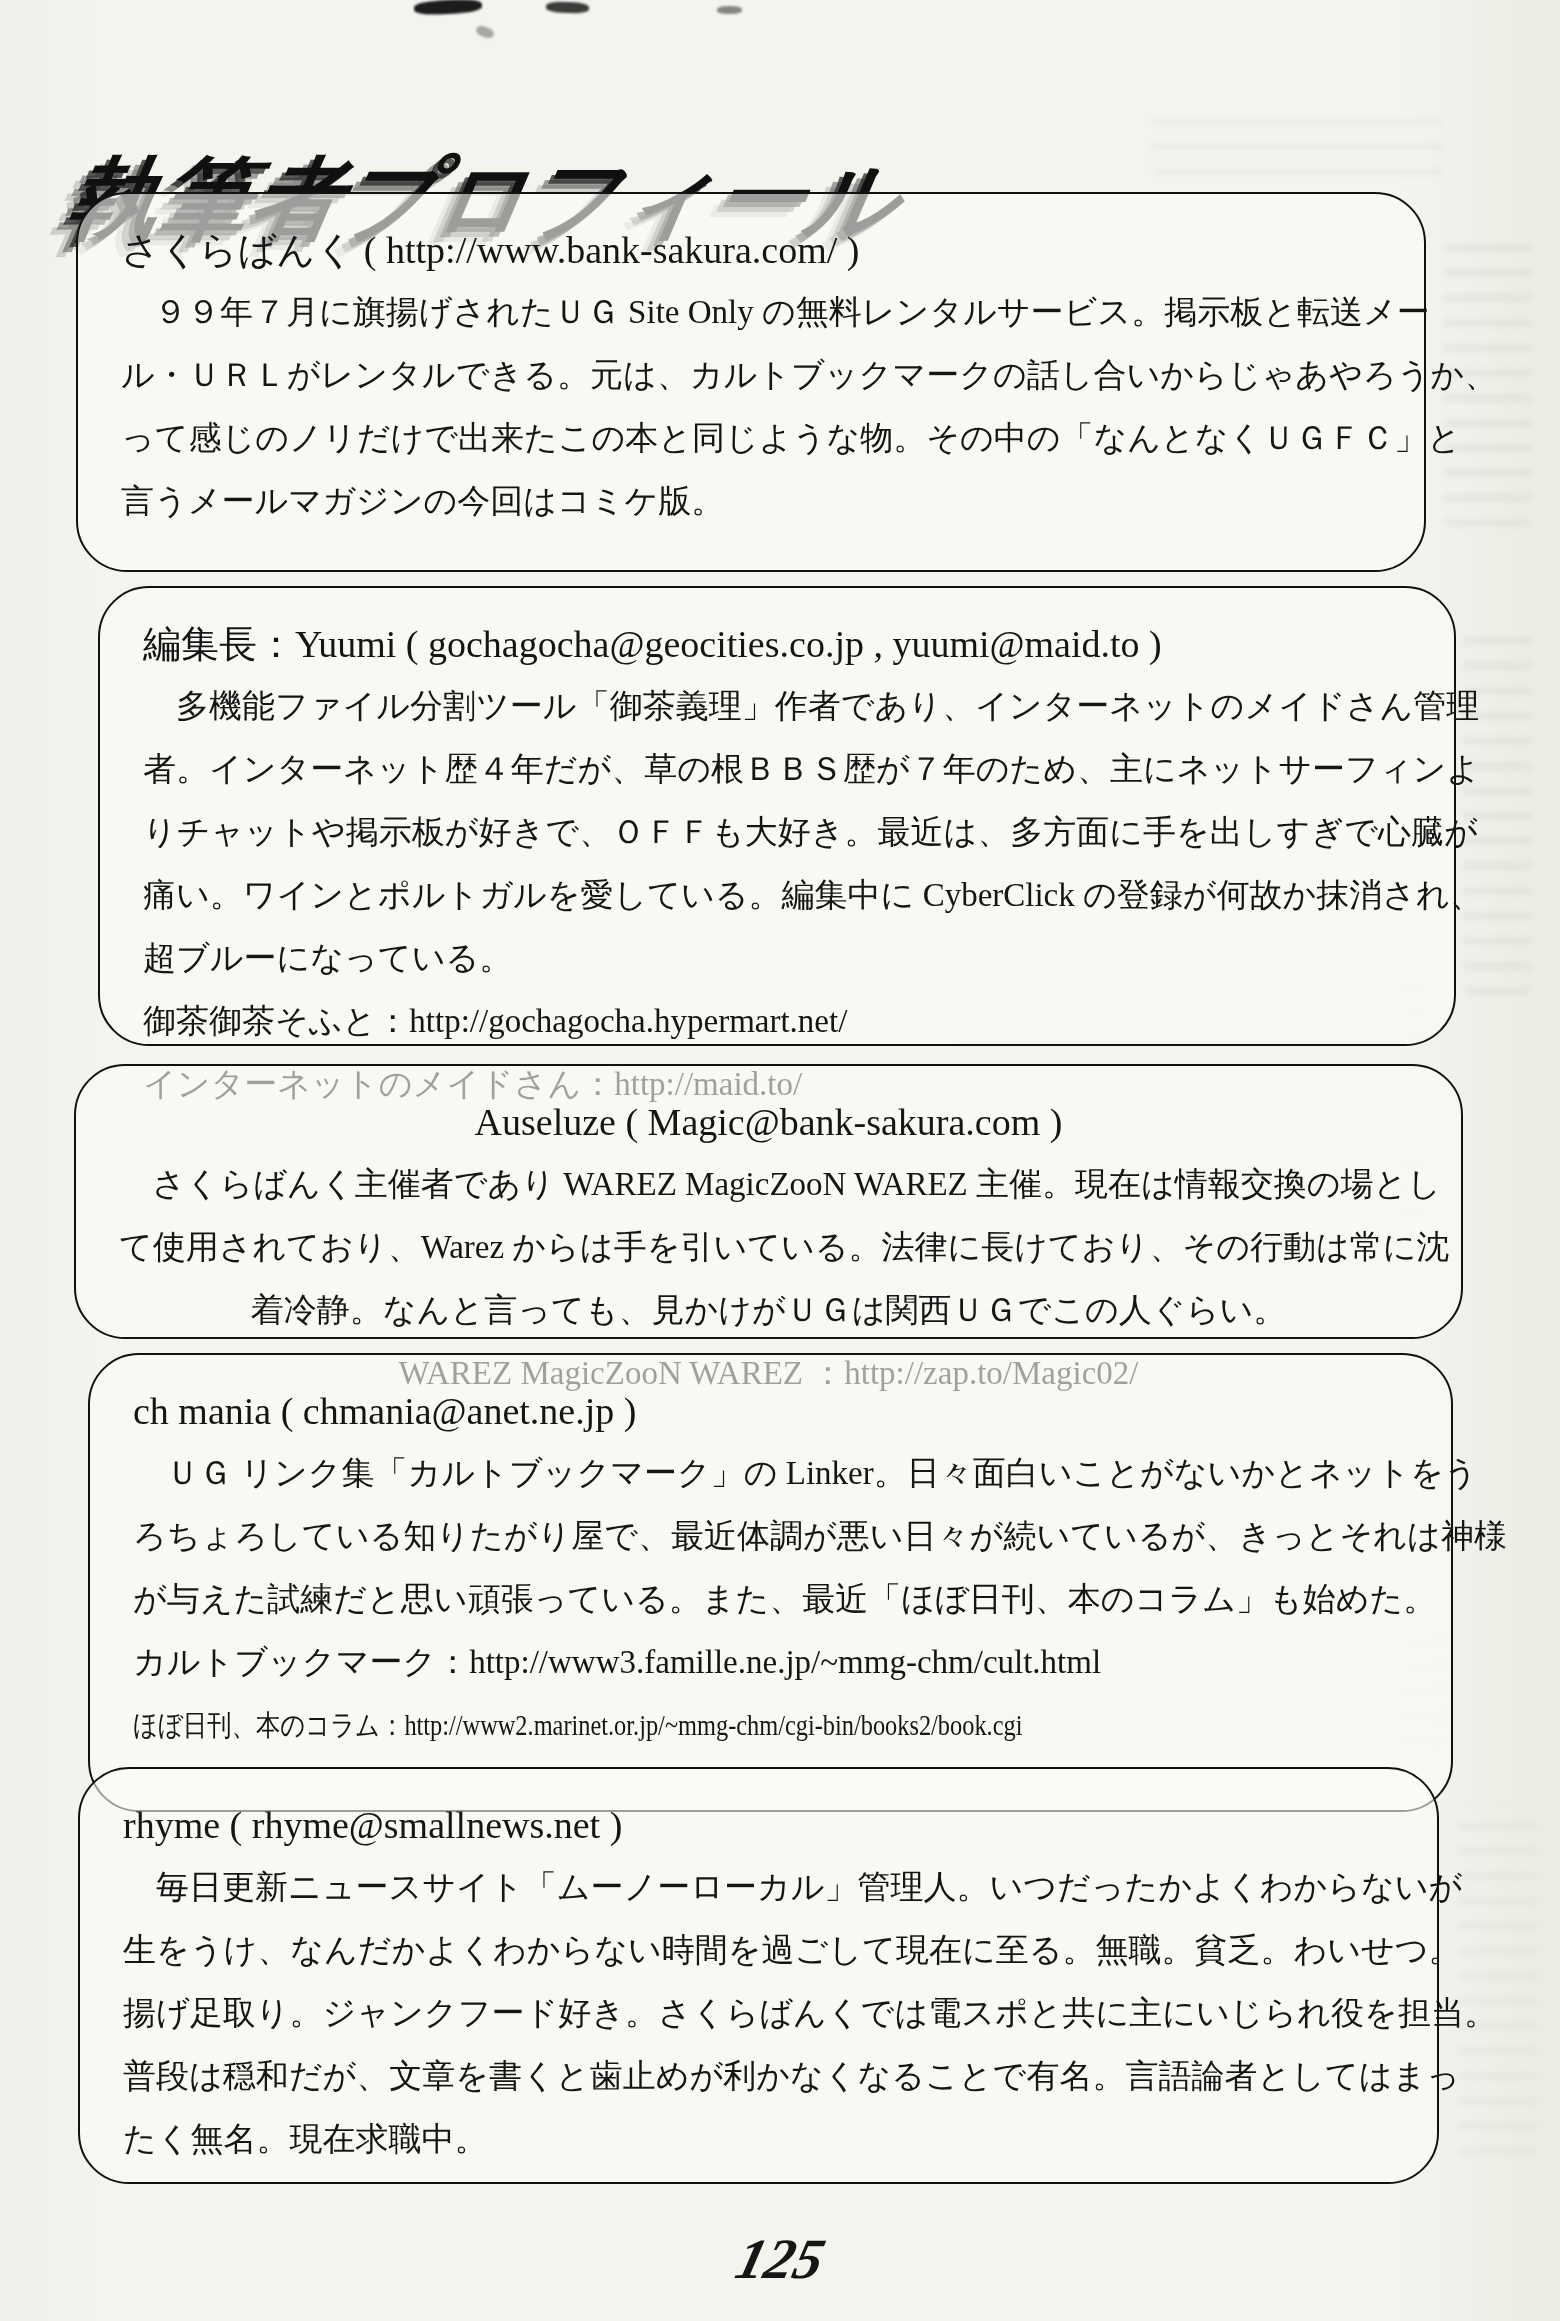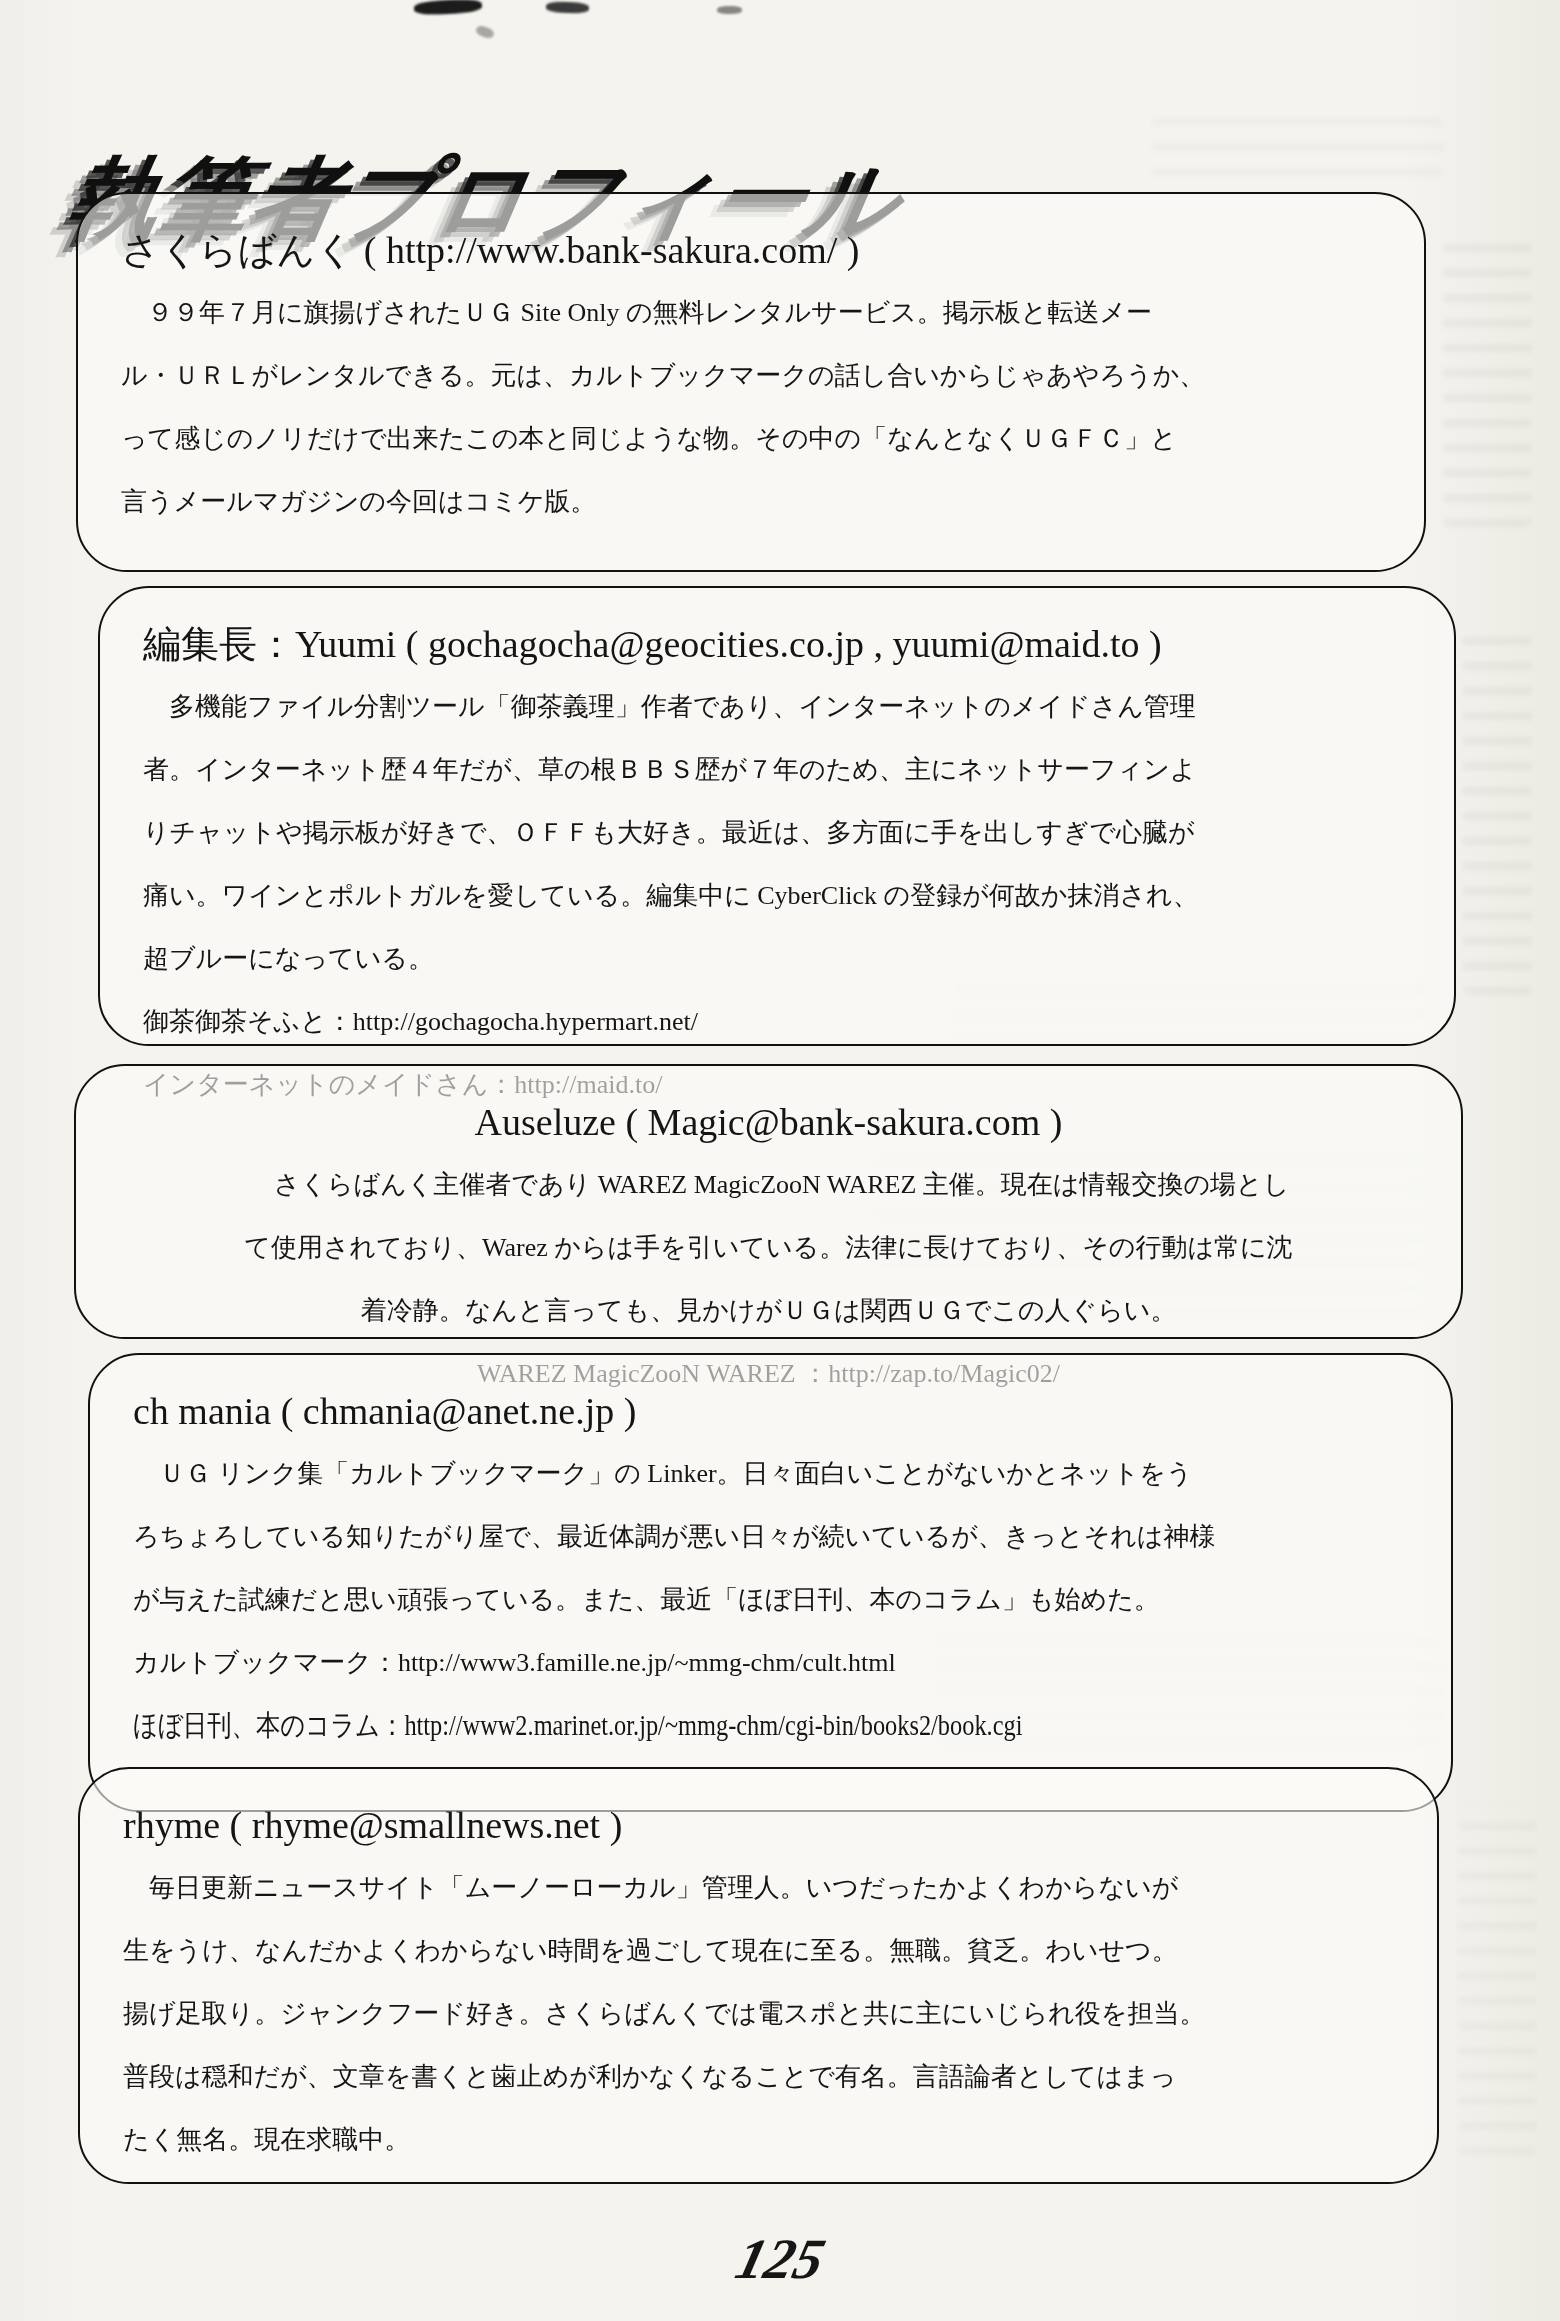--- a/index.html
+++ b/index.html
@@ -56,21 +56,21 @@
     background:rgba(252,251,248,.6);
     box-sizing:border-box;
     padding:25px 43px 19.5px 43px;
   }
   .profile-title{
     font-size:38px;
     line-height:62px;
     white-space:nowrap;
   }
   .line{
-    font-size:26px;
+    font-size:33px;
     line-height:63px;
     white-space:nowrap;
   }
   .condensed{
     font-size:29px;
     transform:scaleX(0.84);
     transform-origin:left center;
   }
   .page-number{
     position:absolute;

